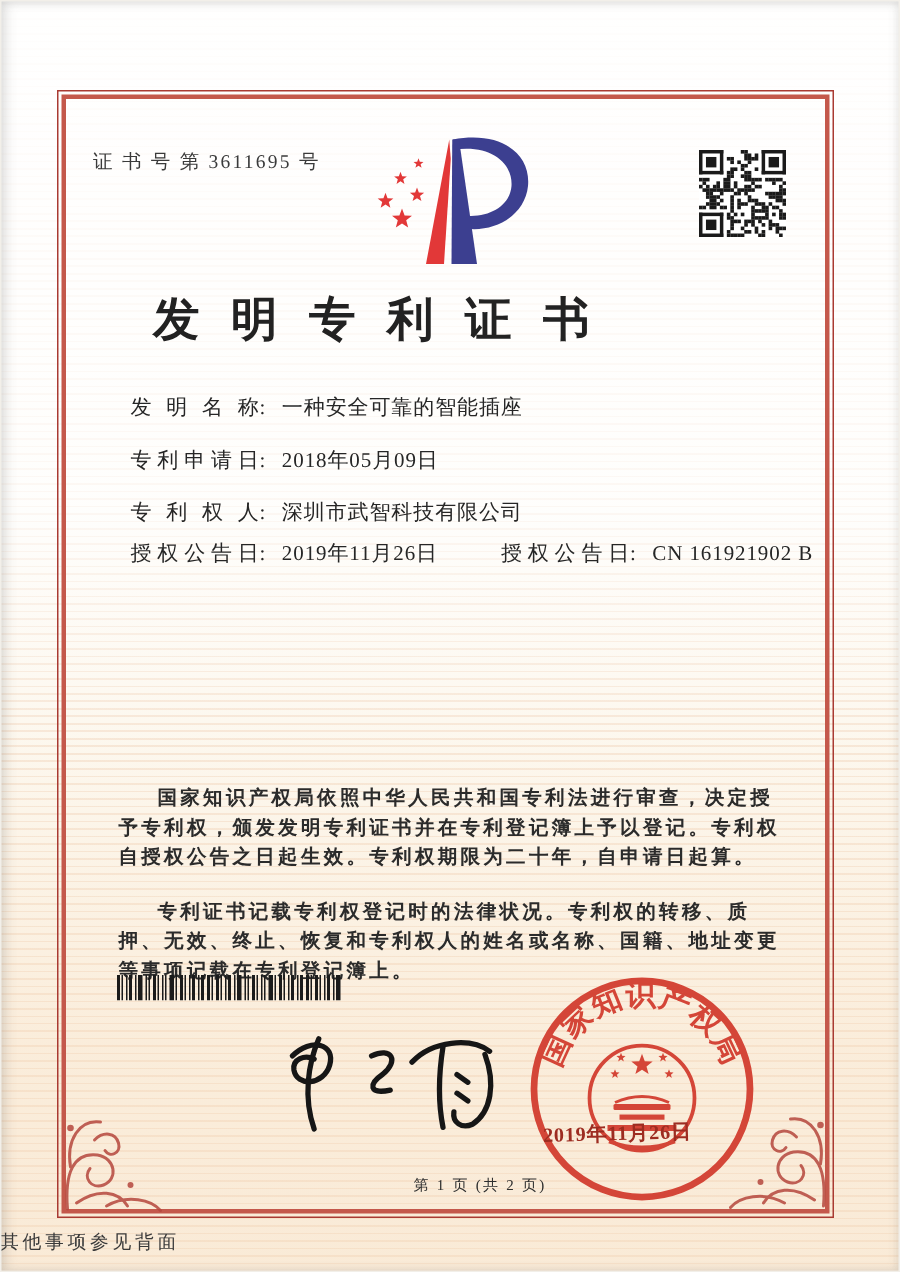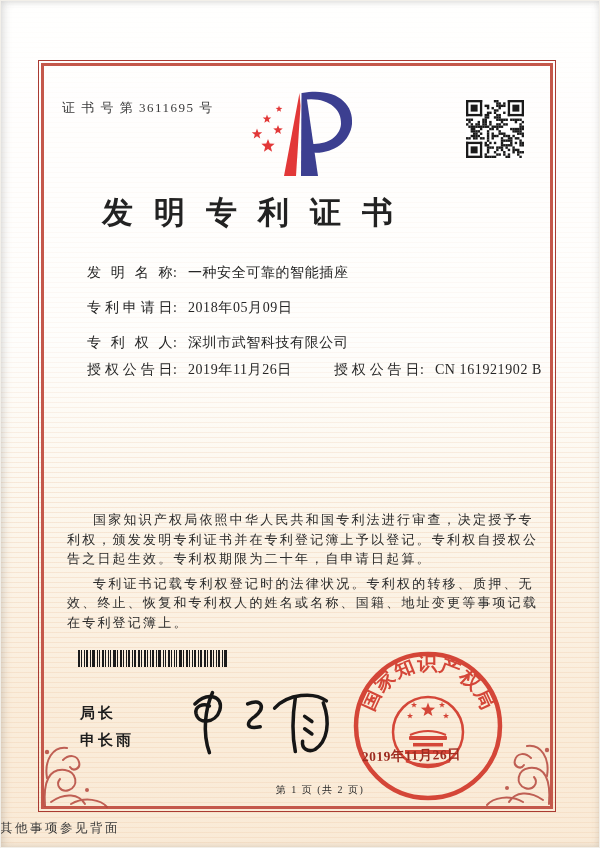--- a/index.html
+++ b/index.html
@@ -32,21 +32,21 @@
   .frow.mt{margin-top:13px;}
   .flabel{display:inline-block;width:86px;text-align:justify;text-align-last:justify;letter-spacing:.5px;margin-left:25px;}
   .colon{display:inline-block;margin-right:11px;}
   .fvalue{letter-spacing:.6px;}
   .frow--addr{white-space:normal;}
   .fvalue--wrap{display:inline-block;width:368px;vertical-align:top;line-height:19px;letter-spacing:.6px;}
   .frow--grant{margin-top:5px;}
   .pair2{margin-left:17px;}
   
   .paras{position:absolute;left:62px;top:505px;width:484px;}
-  .paras p{margin:5px;text-indent:2em;font-size:13px;line-height:19.5px;letter-spacing:2.2px;color:#2b2b2b;}
+  .paras p{margin:17px;text-indent:2em;font-size:13px;line-height:19.5px;letter-spacing:2.2px;color:#2b2b2b;font-weight:bold;}
   
   .barcode{position:absolute;left:78px;top:650px;width:150px;height:17px;}
   .signer{position:absolute;left:80px;top:700px;font-size:15px;font-weight:600;letter-spacing:3px;line-height:27px;color:#1e1e1e;}
   .signature{position:absolute;left:172px;top:676px;width:168px;height:88px;}
   .seal{position:absolute;left:350px;top:648px;width:156px;height:156px;opacity:.93;}
   .seal text{font-family:"Liberation Serif","DejaVu Serif",serif;font-weight:700;}
   .seal-date{position:absolute;left:362px;top:747px;font-size:13.5px;font-weight:700;color:#9d2c21;letter-spacing:.5px;transform:rotate(-1.5deg);}
   .ornament{position:absolute;width:88px;height:72px;color:#b5473d;}
   .ornament--left{left:41px;top:738px;}
   .ornament--right{left:465px;top:736px;transform:scaleX(-1);}
@@ -365,24 +365,20 @@
         <rect x="129" y="0" width="1" height="17"></rect>
         <rect x="132" y="0" width="2" height="17"></rect>
         <rect x="135" y="0" width="1" height="17"></rect>
         <rect x="138" y="0" width="1" height="17"></rect>
         <rect x="140" y="0" width="2" height="17"></rect>
         <rect x="144" y="0" width="1" height="17"></rect>
         <rect x="146" y="0" width="3" height="17"></rect>
       </g>
   </svg>
 
-  <div class="signer">
-    <div>局长</div>
-    <div>申长雨</div>
-  </div>
 
   <svg class="signature" viewBox="0 0 160 85" fill="none" stroke="#161616" stroke-width="3.4" stroke-linecap="round">
     <path d="M38,16 C31,32 28,54 35,74"></path>
     <path d="M21,27 C33,15 49,19 45,33 C41,46 24,47 22,36 C21,29 29,26 35,29"></path>
     <path d="M72,27 C85,21 90,30 79,39 C70,45 70,52 84,49"></path>
     <path d="M98,31 C111,17 136,15 148,24"></path>
     <path d="M118,21 C115,40 115,58 118,73"></path>
     <path d="M145,26 C152,45 149,63 137,71 C130,74 124,70 125,63"></path>
     <path d="M127,39 l7,5"></path>
     <path d="M127,51 l7,5"></path>

